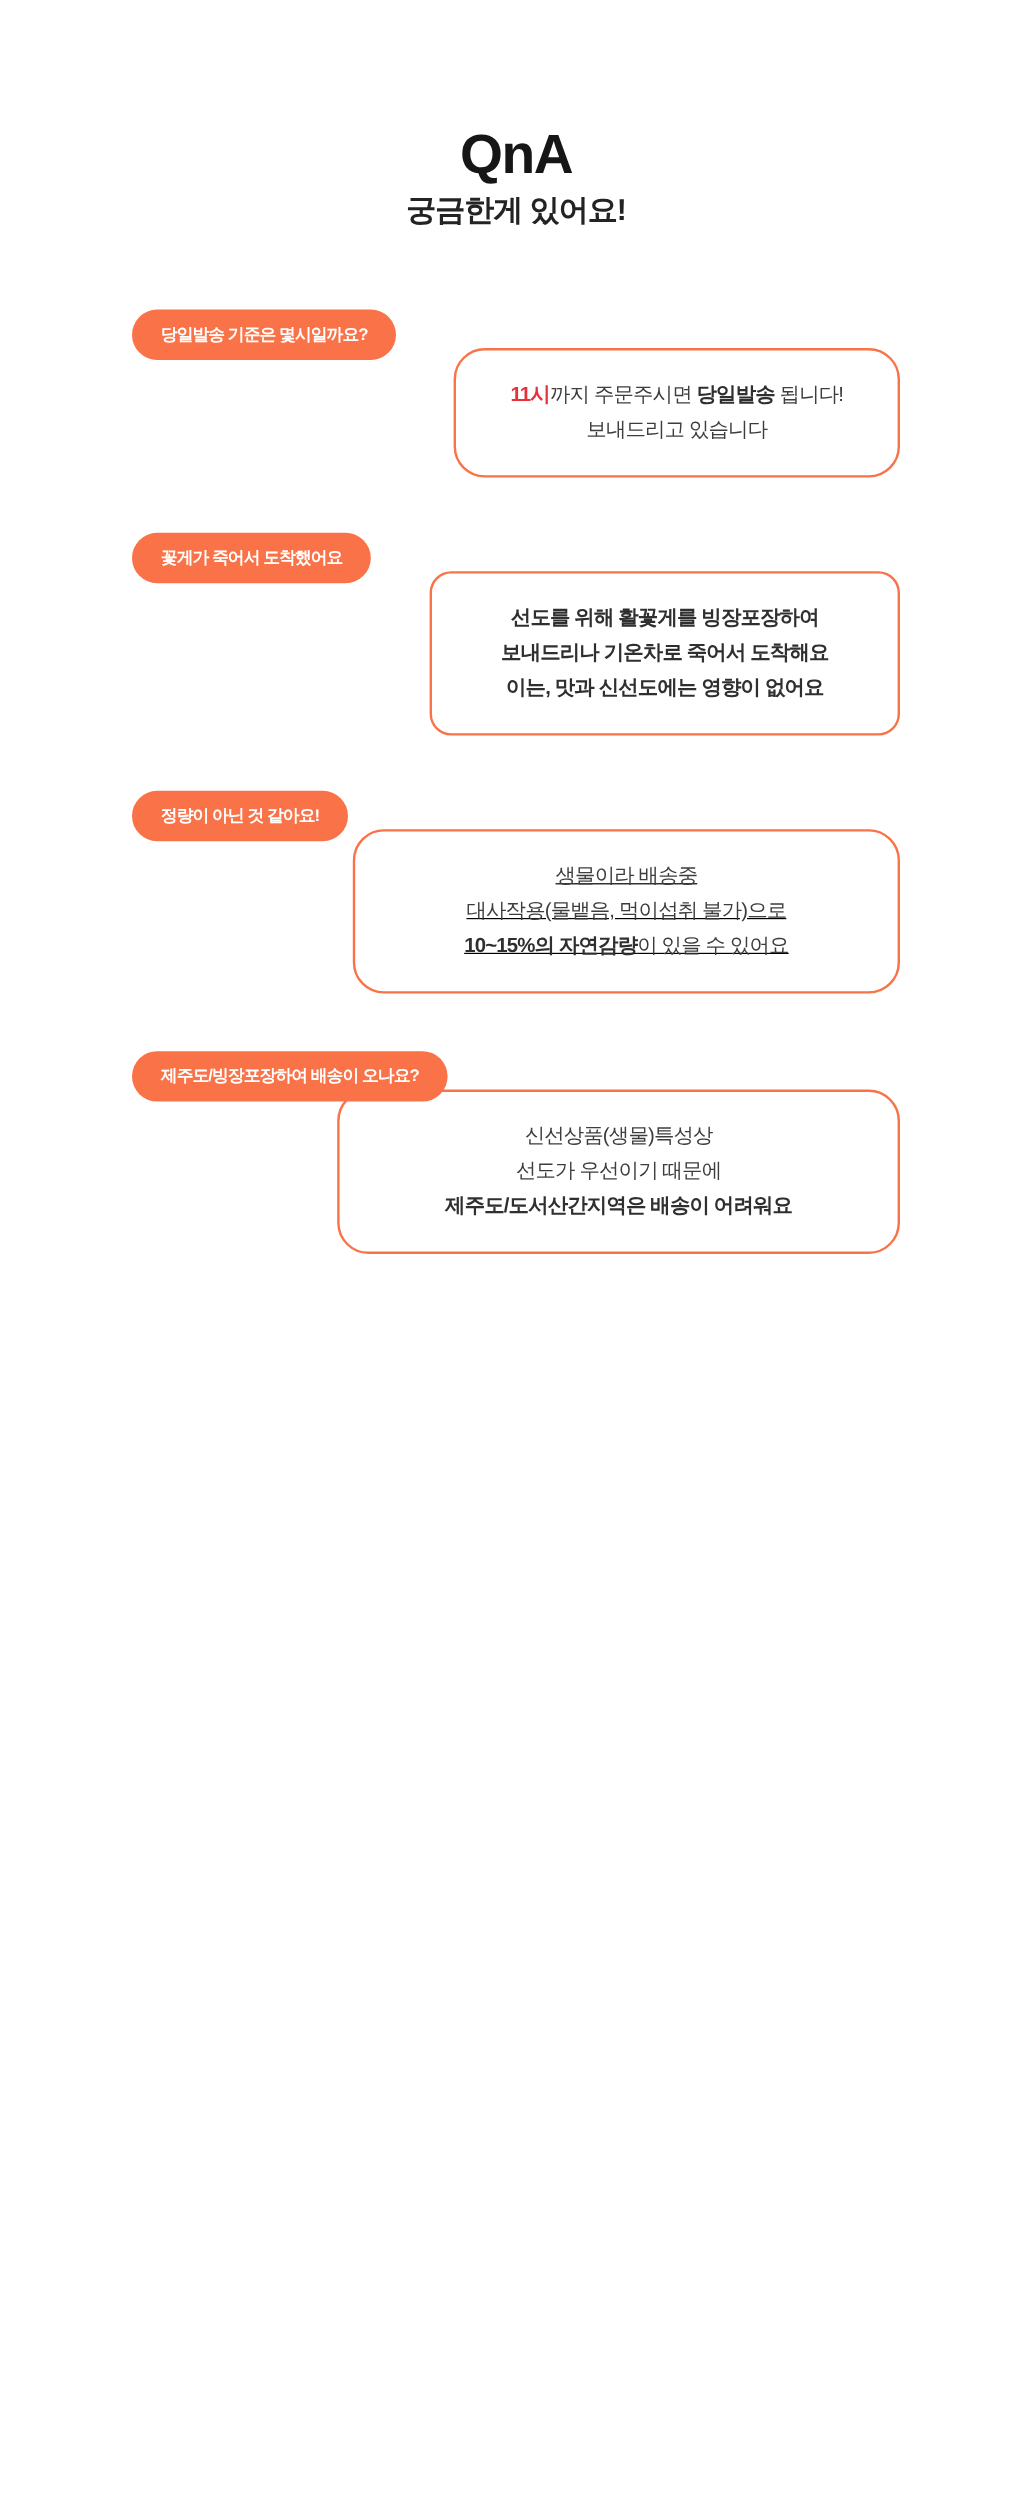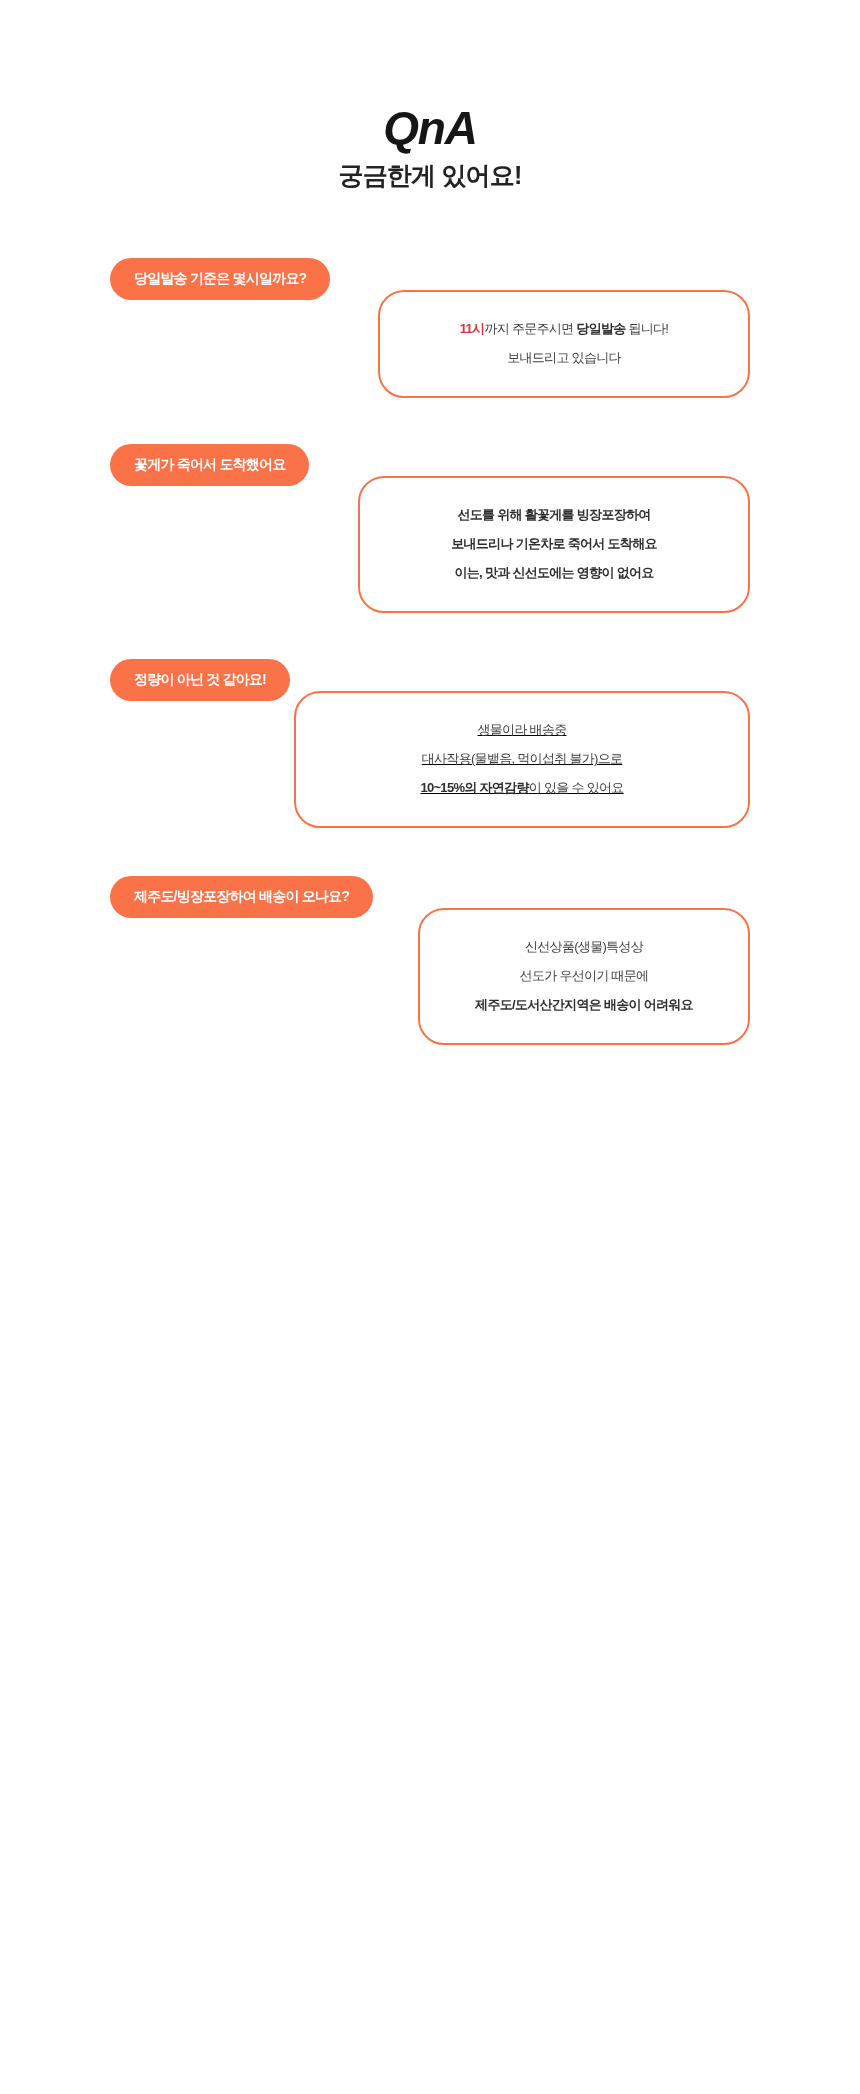--- a/index.html
+++ b/index.html
@@ -37,21 +37,20 @@
     padding-top: 104px;
     text-align: center;
   }
 
   .page-title {
     font-size: 46px;
     font-weight: 700;
     letter-spacing: -1.2px;
     color: #161616;
     line-height: 1.05;
-    font-style: italic;
   }
 
   .page-subtitle {
     margin-top: 8px;
     font-size: 25px;
     font-weight: 700;
     letter-spacing: -0.8px;
     color: #232323;
     line-height: 1.2;
   }
@@ -89,21 +88,21 @@
     border: 2px solid #fa7248;
     border-radius: 26px;
     background: #ffffff;
     padding: 22px 24px 24px 24px;
     text-align: center;
     z-index: 1;
   }
 
   .qa-answer .line {
     display: block;
-    font-size: 13px;
+    font-size: 17px;
     line-height: 29px;
     letter-spacing: -0.7px;
     color: #3d3d3d;
     white-space: nowrap;
   }
 
   .qa-answer .line.bold,
   .qa-answer .line b {
     font-weight: 700;
     color: #2f2f2f;
@@ -112,27 +111,27 @@
   .qa-answer .line em {
     font-style: normal;
     font-weight: 700;
     color: #e4323c;
   }
 
   
   .qa-item[data-index="0"] { margin-top: 0; }
   .qa-item[data-index="0"] .qa-answer { width: 372px; }
   .qa-item[data-index="1"] { margin-top: 46px; }
-  .qa-item[data-index="1"] .qa-answer { width: 392px; }
+  .qa-item[data-index="1"] .qa-answer { width: 392px; border-radius: 18px; }
   .qa-item[data-index="2"] { margin-top: 46px; text-decoration: underline; }
   .qa-item[data-index="2"] .qa-answer { width: 456px; }
   .qa-item[data-index="3"] { margin-top: 48px; }
   .qa-item[data-index="3"] .qa-answer { width: 392px; }
   .qa-item[data-index="4"] { margin-top: 48px; }
-  .qa-item[data-index="4"] .qa-answer { width: 332px; }
+  .qa-item[data-index="4"] .qa-answer { width: 469px; }
 </style>
 </head>
 <body>
 
 <div class="page">
   <div class="content">
 
     <div class="header">
       <div class="page-title">QnA</div>
       <div class="page-subtitle">궁금한게 있어요!</div>

